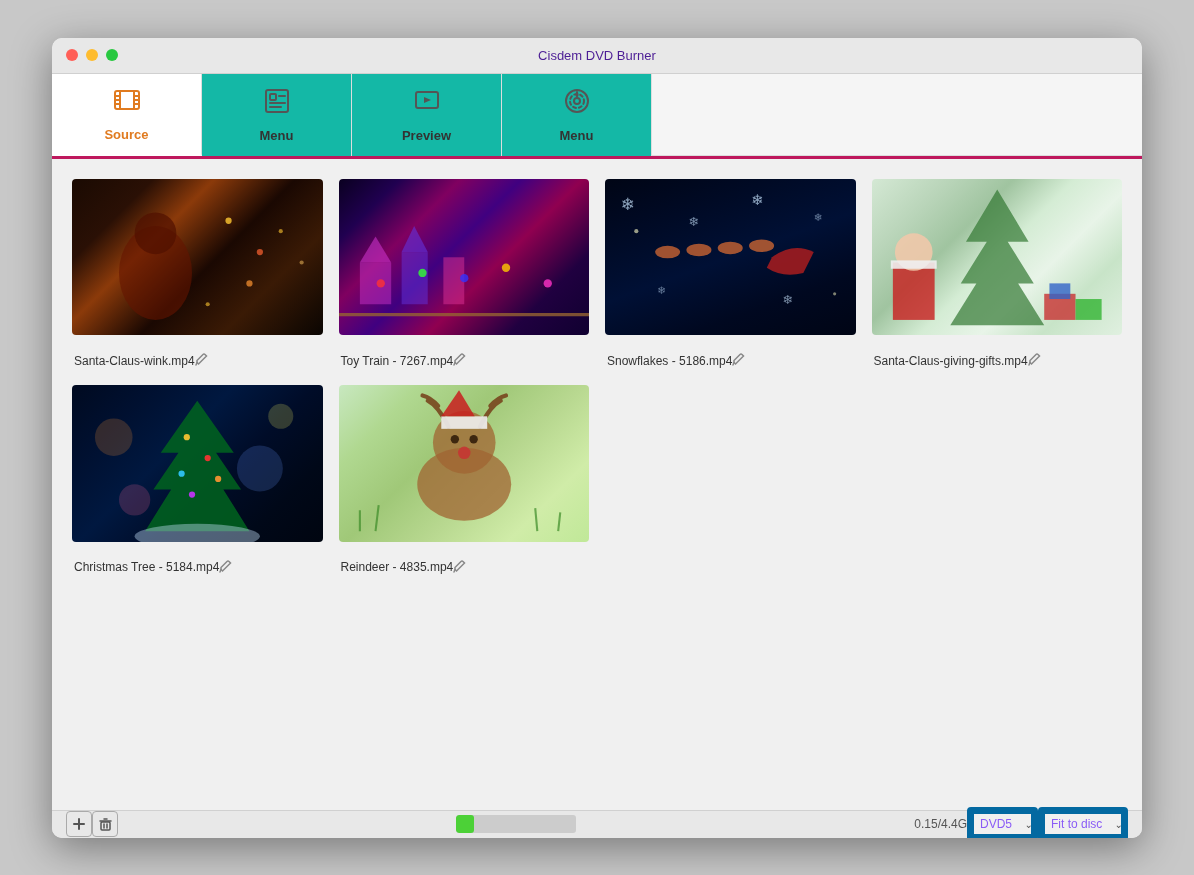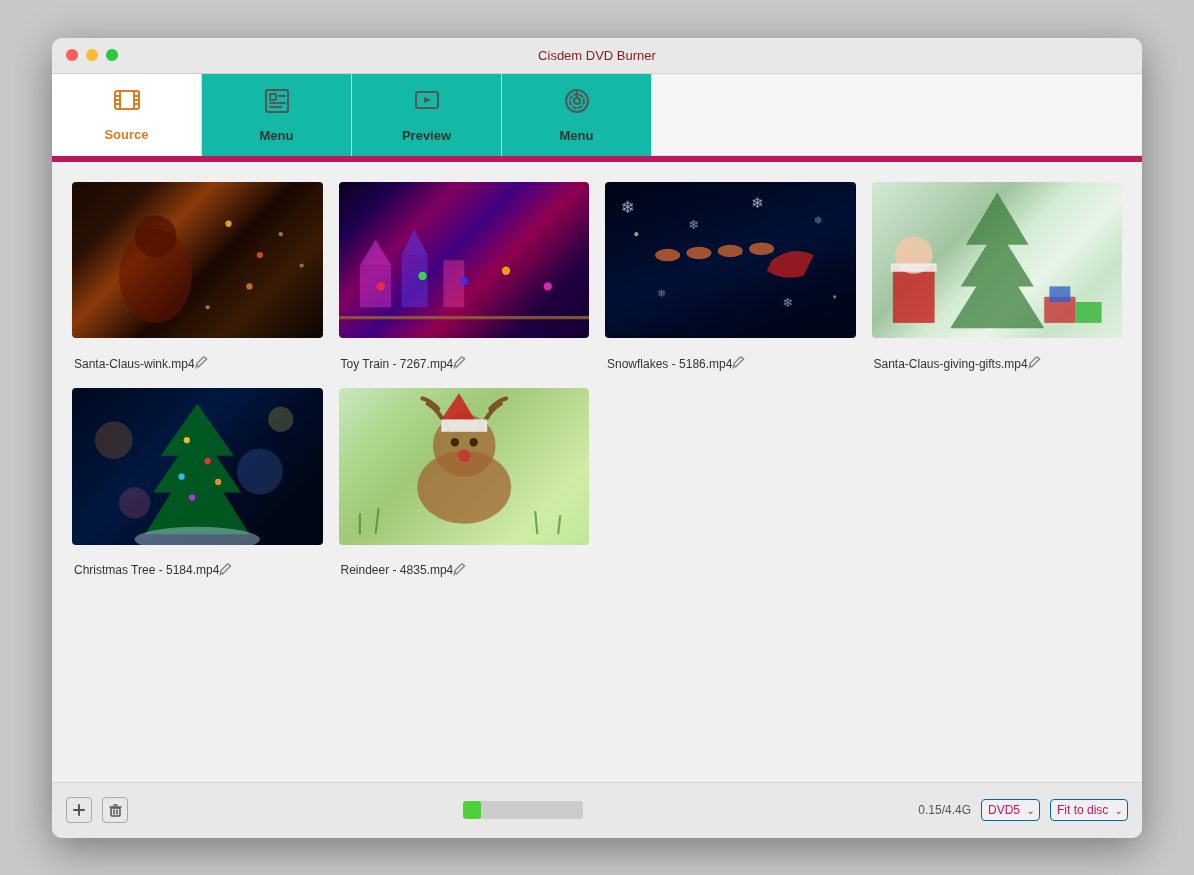--- a/index.html
+++ b/index.html
@@ -43,28 +43,28 @@
       height: 12px;
       border-radius: 50%;
       border: none;
       cursor: pointer;
     }
     .btn-close { background: #ff5f57; }
     .btn-min { background: #febc2e; }
     .btn-max { background: #28c840; }
     .titlebar-title {
       font-size: 13px;
-      color: #7f1d1d;
+      color: #4c1d95;
       font-weight: 500;
     }
     .toolbar {
       display: flex;
       flex-direction: row;
       background: #f5f5f5;
-      border-bottom: 6px solid #be185d;
+      border-bottom: 3px solid #be185d;
     }
     .toolbar-tab {
       display: flex;
       flex-direction: column;
       align-items: center;
       justify-content: center;
       width: 150px;
       padding: 12px 0;
       border-right: 1px solid #ddd;
       cursor: pointer;
@@ -134,27 +134,26 @@
     .video-name {
       font-size: 12px;
       color: #333;
     }
     .edit-icon {
       color: #888;
       font-size: 14px;
       cursor: pointer;
     }
     .statusbar {
-      height: 56px;
+      height: 28px;
       background: #e8e8e8;
       border-top: 1px solid #d0d0d0;
       display: flex;
       align-items: center;
       padding: 0 14px;
-      gap: 10px;
     }
     .status-btn {
       width: 26px;
       height: 26px;
       border: 1.5px solid #aaa;
       border-radius: 4px;
       background: transparent;
       display: flex;
       align-items: center;
       justify-content: center;
@@ -183,27 +182,27 @@
       width: 15%;
     }
     .status-info {
       font-size: 12px;
       color: #555;
       margin-left: auto;
     }
     .status-select {
       font-size: 12px;
       background: #f0f0f0;
-      border: 1px solid #0369a1;
+      border: 7px solid #0369a1;
       border-radius: 4px;
       padding: 3px 18px 3px 6px;
       appearance: none;
       -webkit-appearance: none;
       cursor: pointer;
-      color: #be185d;
+      color: #8b5cf6;
       position: relative;
     }
     .select-wrapper {
       position: relative;
       display: inline-block;
     }
     .select-wrapper::after {
       content: '⌄';
       position: absolute;
       right: 5px;

